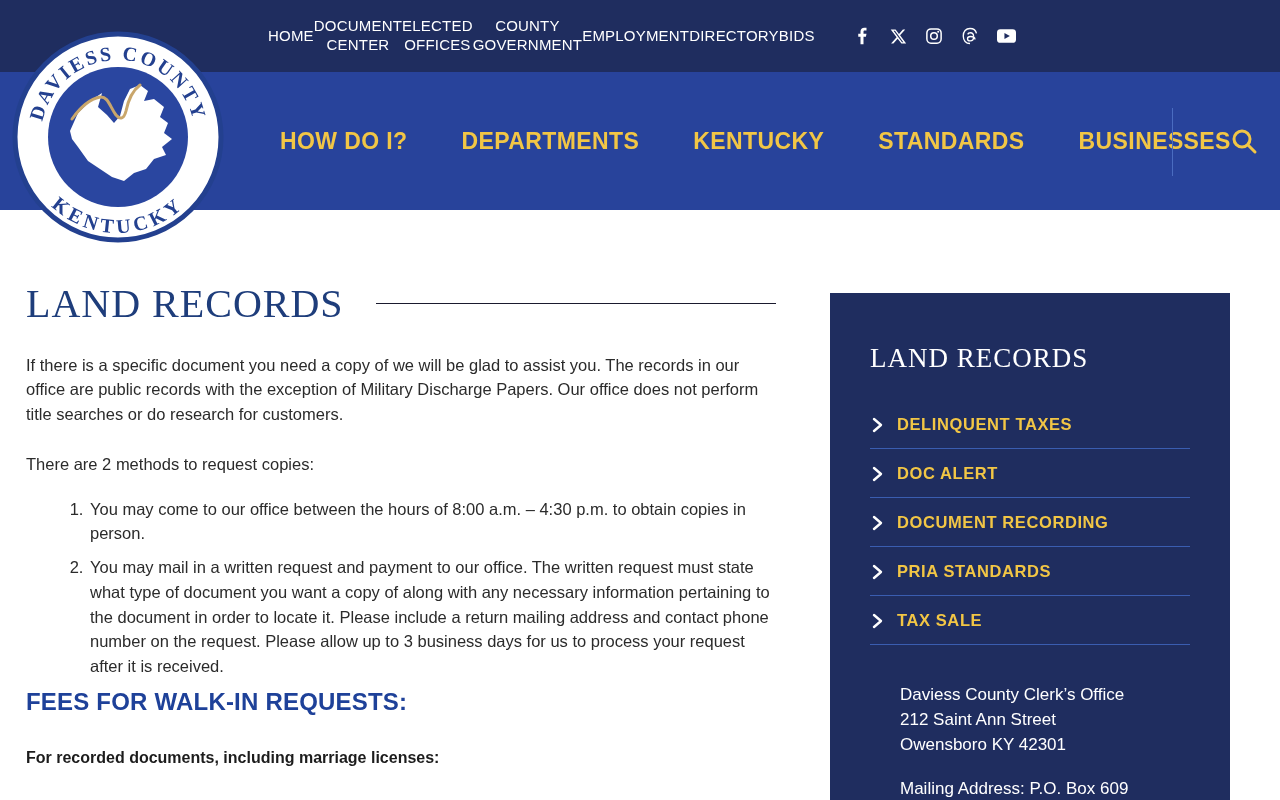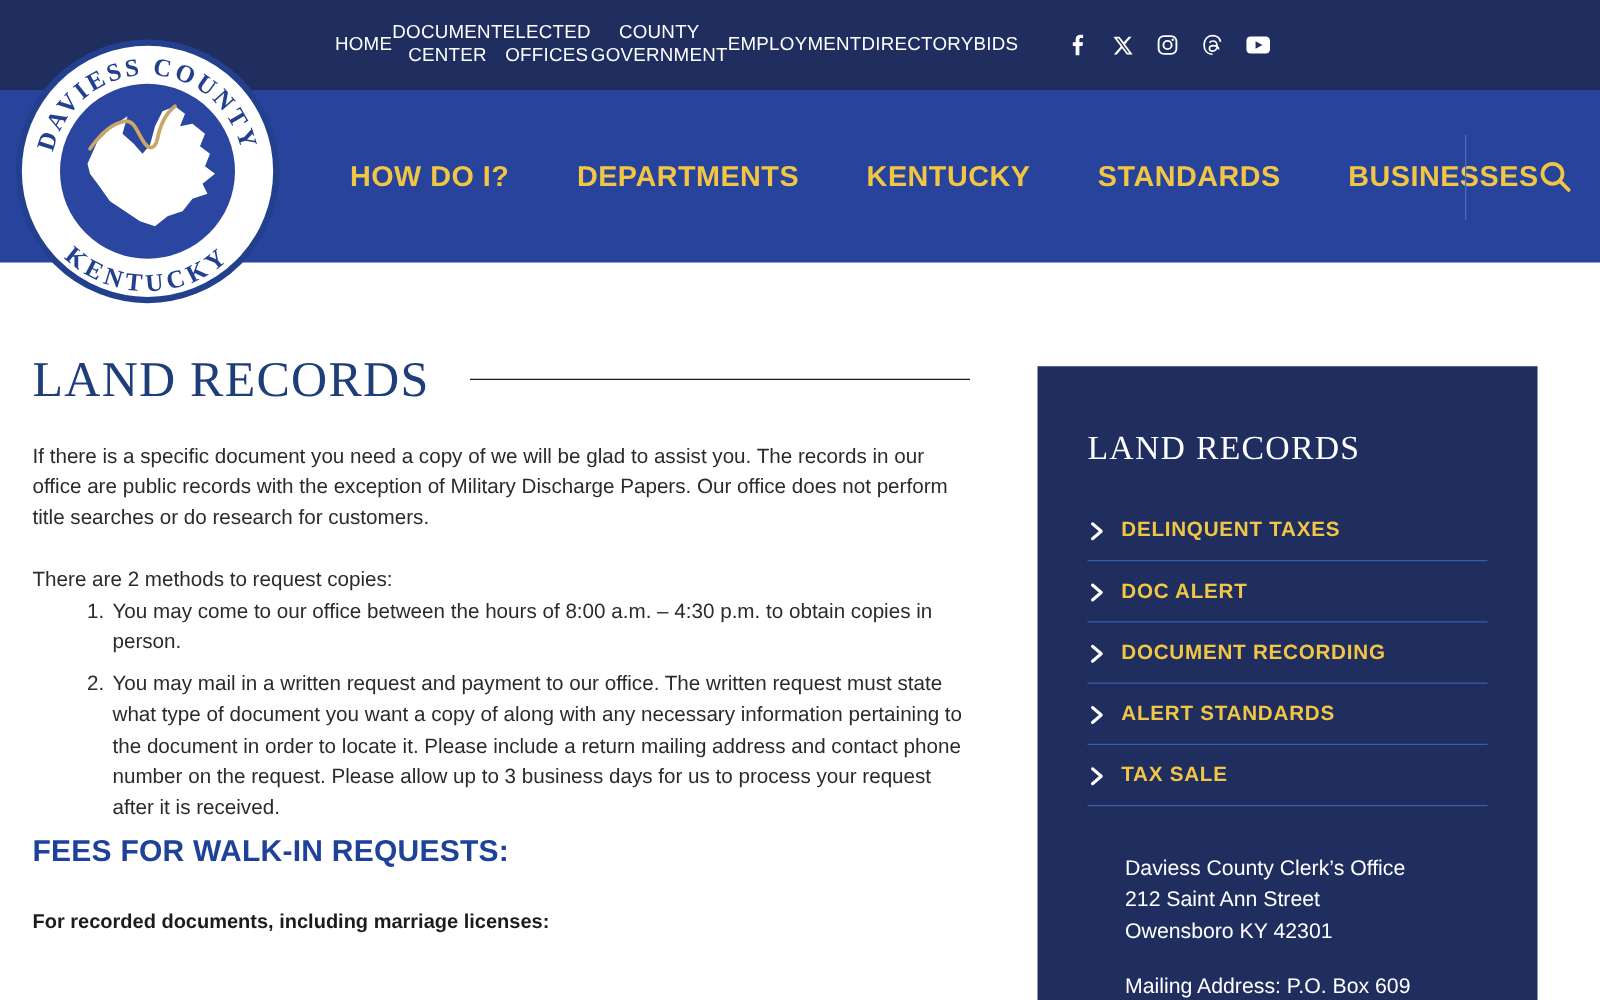--- a/index.html
+++ b/index.html
@@ -43,21 +43,21 @@
   .logo{position:absolute;left:12px;top:26px;width:212px;height:222px;cursor:pointer;z-index:5;}
 
   
   .content{display:flex;align-items:flex-start;}
   .main-col{width:800px;padding:70px 0 0 26px;}
   .title-row{display:flex;align-items:center;width:750px;}
   h1.page-title{font-family:"Liberation Serif","DejaVu Serif",serif;font-weight:500;
     font-size:40px;letter-spacing:1px;color:var(--heading-navy);white-space:nowrap;}
   .title-rule{flex:1;height:1.5px;background:#1a1a2e;margin-left:32px;}
   .main-col p{font-size:16.5px;line-height:1.48;color:var(--body-text);margin-top:26px;width:752px;}
-  .main-col ol{padding-left:62px;width:752px;}
+  .main-col ol{margin-top:20px;padding-left:62px;width:752px;}
   .main-col ol li{font-size:16.5px;line-height:1.5;color:var(--body-text);margin-bottom:9px;padding-left:2px;}
   h2.fees-heading{font-size:24px;font-weight:700;color:var(--fees-blue);
     letter-spacing:.2px;}
   p.fees-sub{font-weight:700;color:#1c1c1c;font-size:16px;margin-top:30px;}
 
   
   .sidebar{width:400px;min-height:560px;background:var(--navy);margin-top:83px;
     margin-left:30px;padding:50px 40px 40px 40px;color:#fff;}
   .sidebar-title{font-family:"Liberation Serif","DejaVu Serif",serif;font-weight:500;
     font-size:27px;letter-spacing:1px;color:#fff;}
@@ -220,21 +220,21 @@
             </span>
             <span class="lbl">DOCUMENT RECORDING</span>
           </a>
 
           <a class="side-link">
             <span class="chev">
               <svg width="14" height="16" viewBox="0 0 14 16" fill="none" stroke="#fff" stroke-width="2.4" stroke-linecap="round" stroke-linejoin="round">
                 <polyline points="4,2 11,8 4,14"></polyline>
               </svg>
             </span>
-            <span class="lbl">ALERT STANDARDS</span>
+            <span class="lbl">PRIA STANDARDS</span>
           </a>
 
           <a class="side-link">
             <span class="chev">
               <svg width="14" height="16" viewBox="0 0 14 16" fill="none" stroke="#fff" stroke-width="2.4" stroke-linecap="round" stroke-linejoin="round">
                 <polyline points="4,2 11,8 4,14"></polyline>
               </svg>
             </span>
             <span class="lbl">TAX SALE</span>
           </a>

